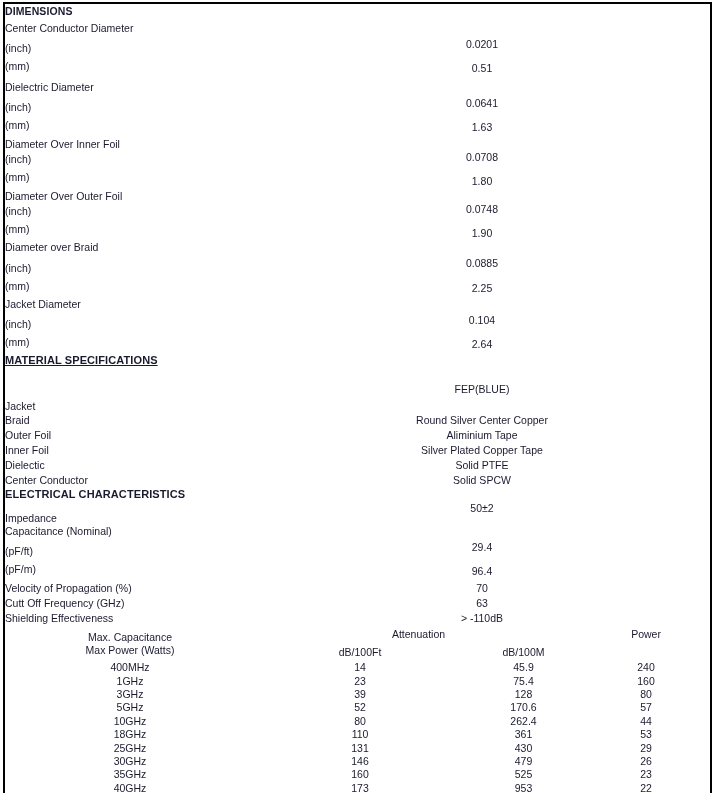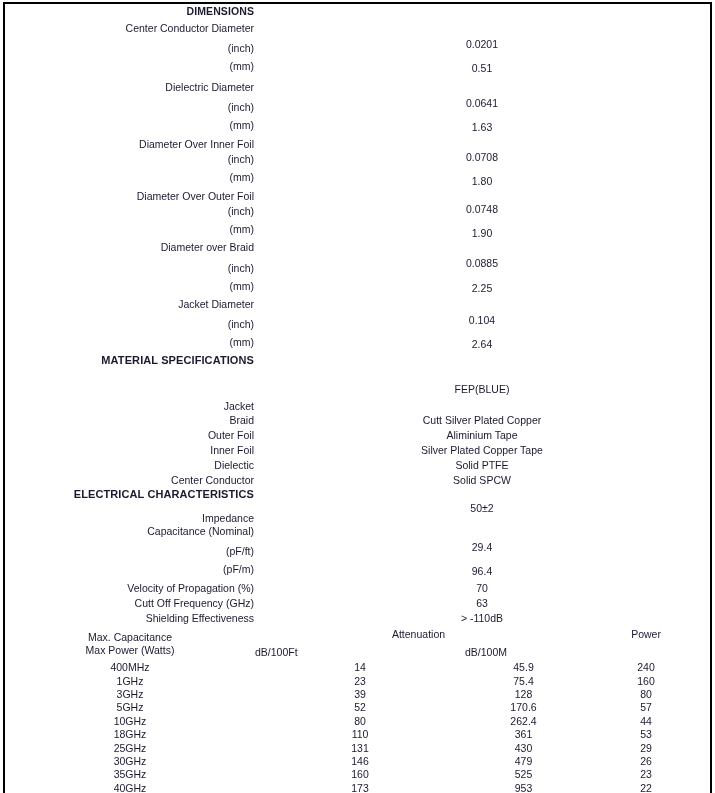--- a/index.html
+++ b/index.html
@@ -42,21 +42,21 @@
     font-size: 10.5px;
     line-height: 1.25;
   }
 
   
   .rowline {
     border-bottom: 1.6px solid #8a8a8a;
   }
   .label-cell {
     width: 250px;
-    text-align: right;
+    text-align: left;
     border-right: 1.6px solid #8a8a8a;
     box-sizing: border-box;
     padding: 2px 4px;
   }
   .value-cell {
     text-align: center;
     box-sizing: border-box;
     padding: 2px 4px;
   }
   .section-head {
@@ -86,21 +86,21 @@
   #att-table td, #att-table th {
     padding: 0;
     font-weight: normal;
     font-size: 10.5px;
     vertical-align: middle;
   }
   .att-left-col { width: 250px; border-right: 1.6px solid #8a8a8a; text-align: center; }
   .att-grp-pw   { width: 130px; border-left: 1.6px solid #8a8a8a; text-align: center; }
 
   .att-head-group { text-align: center; padding-bottom: 1px; }
-  .att-head-sub   { border-bottom: 1.6px solid #8a8a8a; padding-bottom: 3px;}
+  .att-head-sub   { text-align: center; border-bottom: 1.6px solid #8a8a8a; padding-bottom: 3px;}
   .att-dotted     { border-left: 1.5px dotted #b5b5b5; }
 
   .freq-list, .num-list {
     margin: 0;
     padding: 0;
     list-style: none;
   }
   .freq-list li, .num-list li {
     height: 13.4px;
     line-height: 13.4px;
@@ -192,31 +192,31 @@
           <span class="unit">(mm)</span>
         </td>
         <td class="value-cell rowline dim-value" style="height:53px;">
           <span class="v v1">0.104</span>
           <span class="v">2.64</span>
         </td>
       </tr>
 
       <tr>
         <td class="label-cell rowline" style="height:35px;">
-          <span class="section-head" style="display:block;margin-bottom:9px;">MATERIAL SPECIFICATIONS</span>
+          <span class="section-head" style="display:block;margin-bottom:9px;text-decoration:underline;">MATERIAL SPECIFICATIONS</span>
           <span style="display:block;margin-top:32px;">Jacket</span>
         </td>
         <td class="value-cell rowline" style="height:35px;">
           <span style="display:block;margin-top:11px;">FEP(BLUE)</span>
         </td>
       </tr>
 
       <tr>
         <td class="label-cell rowline" style="height:15px;">Braid</td>
-        <td class="value-cell rowline" style="height:15px;">Cutt Silver Plated Copper</td>
+        <td class="value-cell rowline" style="height:15px;">Round Silver Center Copper</td>
       </tr>
       <tr>
         <td class="label-cell rowline" style="height:15px;">Outer Foil</td>
         <td class="value-cell rowline" style="height:15px;">Aliminium Tape</td>
       </tr>
       <tr>
         <td class="label-cell rowline" style="height:15px;">Inner Foil</td>
         <td class="value-cell rowline" style="height:15px;">Silver Plated Copper Tape</td>
       </tr>
       <tr>

